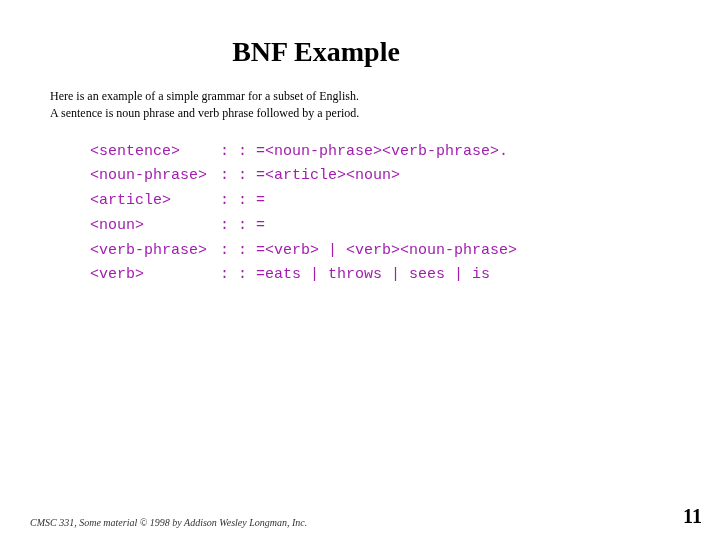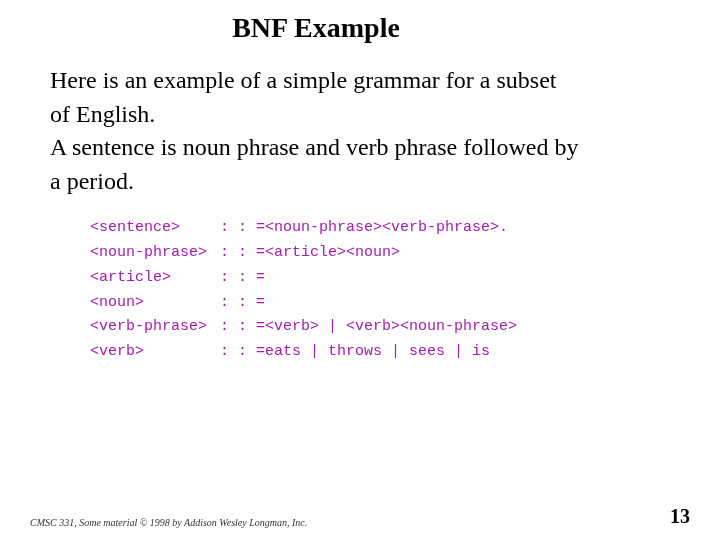--- a/index.html
+++ b/index.html
@@ -13,35 +13,35 @@
       height: 540px;
       background: #ffffff;
       font-family: 'Times New Roman', Times, serif;
       position: relative;
       overflow: hidden;
     }
 
     .slide-container {
       width: 632px;
       height: 540px;
-      padding: 12px 50px 30px 50px;
+      padding: 36px 50px 30px 50px;
       display: flex;
       flex-direction: column;
     }
 
     .slide-title {
       font-size: 28px;
       font-weight: bold;
       text-align: center;
       margin-bottom: 20px;
       color: #000000;
     }
 
     .intro-text {
-      font-size: 24px;
+      font-size: 12px;
       line-height: 1.4;
       margin-bottom: 18px;
       color: #000000;
     }
 
     .grammar-table {
       margin-left: 40px;
       font-family: 'Courier New', Courier, monospace;
       font-size: 15px;
       line-height: 1.65;
@@ -65,21 +65,21 @@
     }
 
     .grammar-rhs {
       display: inline-block;
     }
 
     .footer {
       position: absolute;
       bottom: 12px;
       left: 30px;
-      right: 30px;
+      right: 18px;
       display: flex;
       justify-content: space-between;
       align-items: flex-end;
     }
 
     .footer-credit {
       font-size: 10px;
       color: #333333;
       font-style: italic;
     }
@@ -137,14 +137,14 @@
       <span class="grammar-sep">: : =</span>
       <span class="grammar-rhs">eats | throws | sees | is</span>
     </div>
 
   </div>
 
 </div>
 
 <div class="footer">
   <span class="footer-credit">CMSC 331, Some material © 1998 by Addison Wesley Longman, Inc.</span>
-  <span class="footer-page">13</span>
+  <span class="footer-page">11</span>
 </div>
 
 </body></html>

